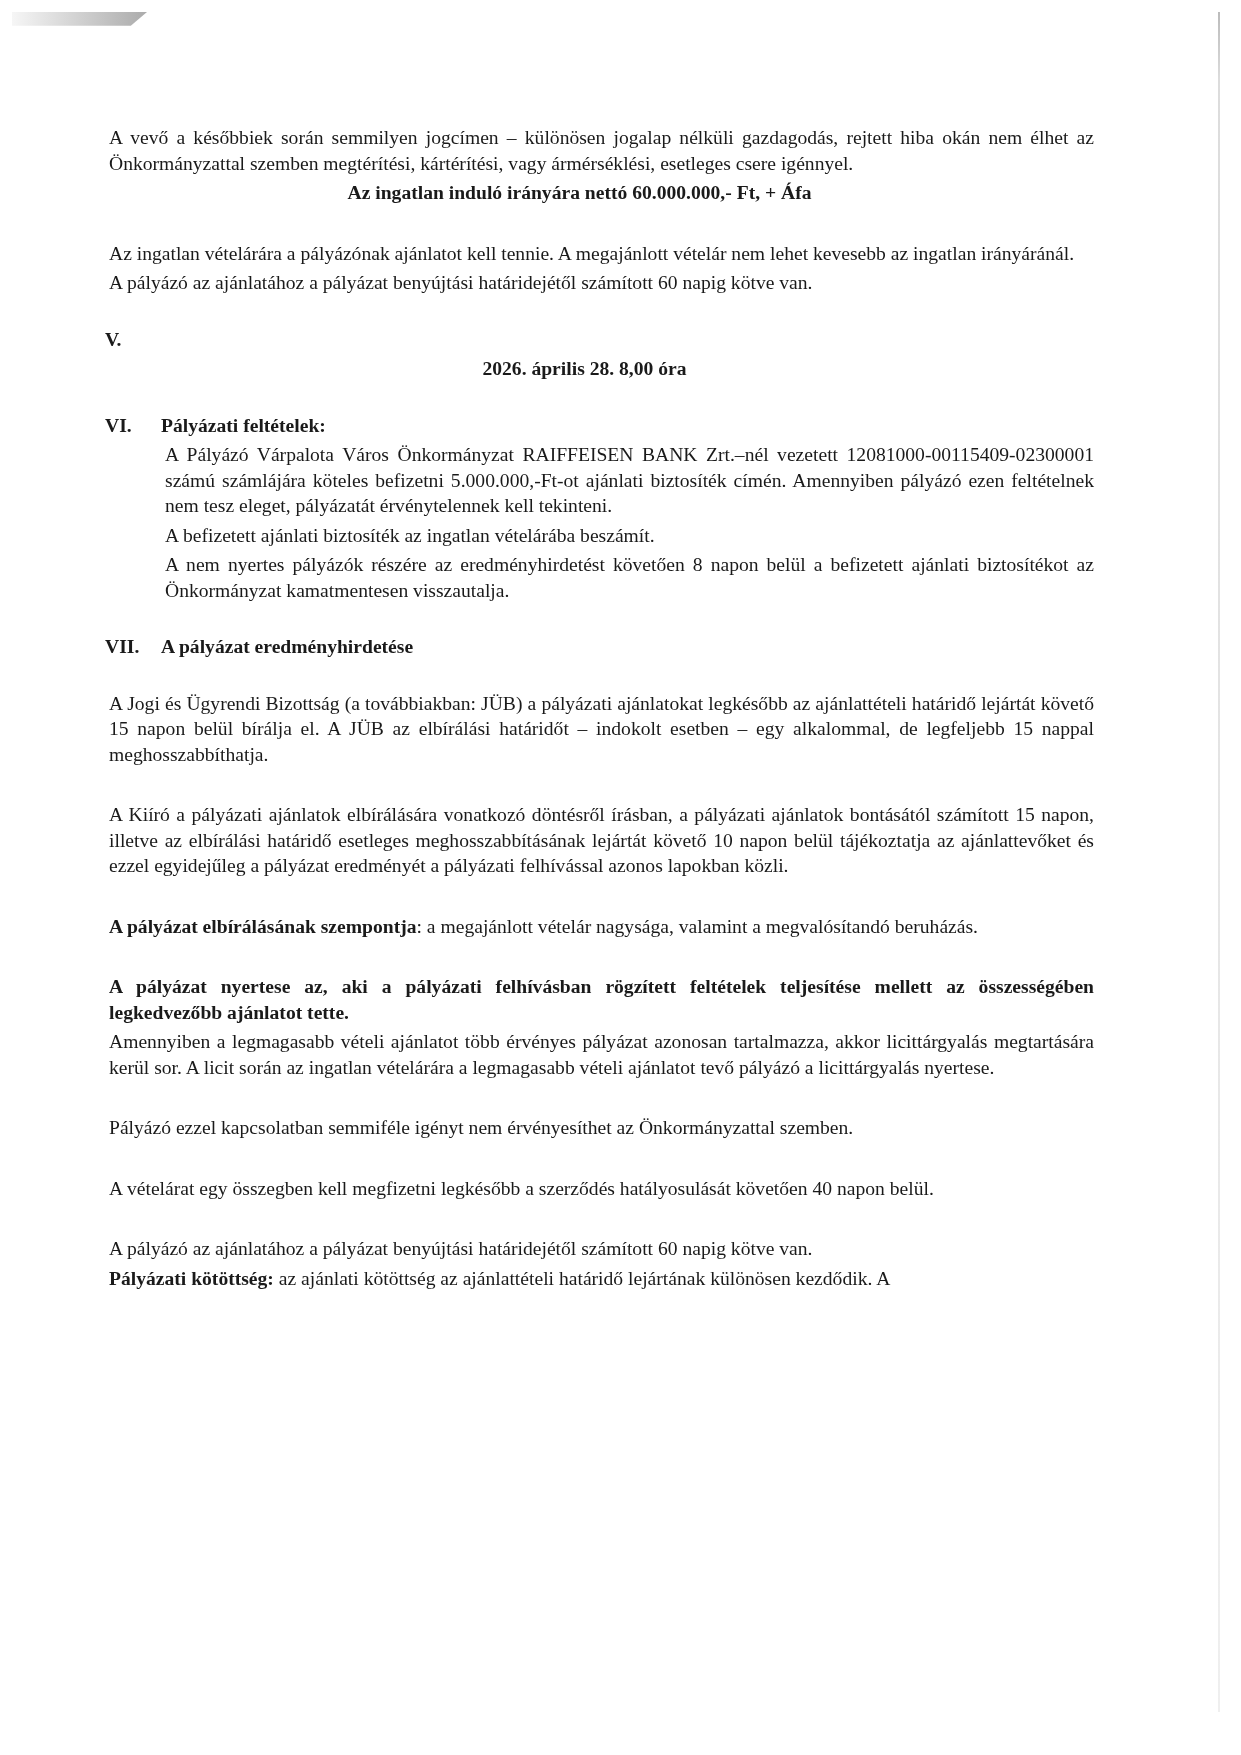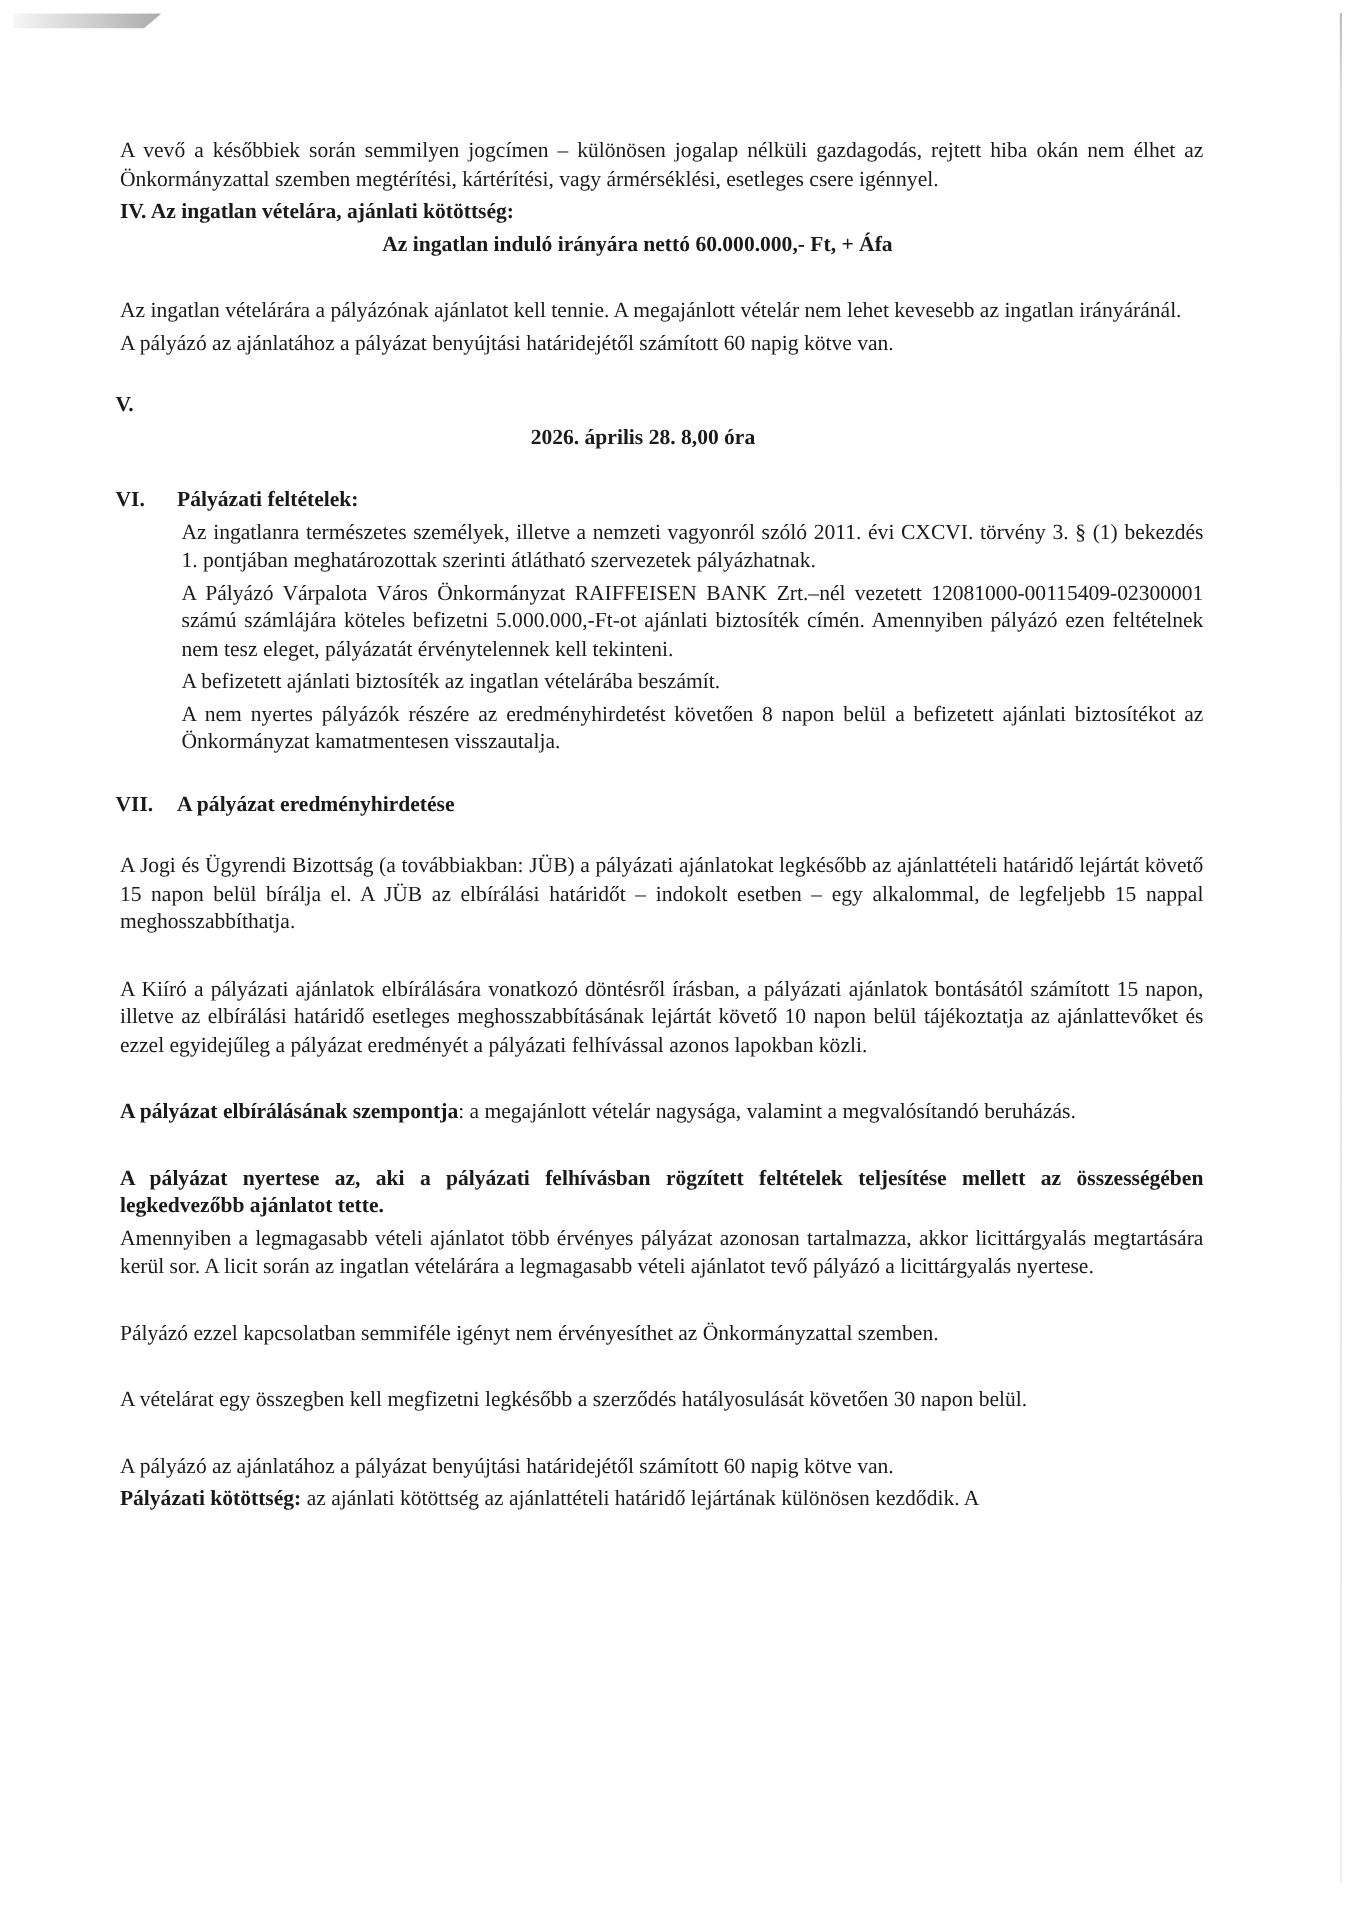--- a/index.html
+++ b/index.html
@@ -30,39 +30,37 @@
 </head>
 <body>
 
 <div class="scan-artifact"></div>
 <div class="scan-edge"></div>
 
 <div class="page">
 
   <p class="justify">A vevő a későbbiek során semmilyen jogcímen – különösen jogalap nélküli gazdagodás, rejtett hiba okán nem élhet az Önkormányzattal szemben megtérítési, kártérítési, vagy ármérséklési, esetleges csere igénnyel.</p>
 
-  <p class="b">IV. Az ingatlan vételára, ajánlati kötöttség:</p>
   <p class="b center" style="margin-left:-40px;">Az ingatlan induló irányára nettó 60.000.000,- Ft, + Áfa</p>
   <div class="gap-m"></div>
   <p class="justify">Az ingatlan vételárára a pályázónak ajánlatot kell tennie. A megajánlott vételár nem lehet kevesebb az ingatlan irányáránál.</p>
   <p class="justify">A pályázó az ajánlatához a pályázat benyújtási határidejétől számított 60 napig kötve van.</p>
   <div class="gap-m"></div>
 
   <div class="heading">
     <span class="num" style="width:28px;">V.</span>
   </div>
   <p class="b center" style="margin-left:-30px;">2026. április 28. 8,00 óra</p>
   <div class="gap-m"></div>
 
   <div class="heading">
     <span class="num">VI.</span>
     <span>Pályázati feltételek:</span>
   </div>
   <div class="indent">
-    <p class="justify">Az ingatlanra természetes személyek, illetve a nemzeti vagyonról szóló 2011. évi CXCVI. törvény 3. § (1) bekezdés 1. pontjában meghatározottak szerinti átlátható szervezetek pályázhatnak.</p>
     <p class="justify">A Pályázó Várpalota Város Önkormányzat RAIFFEISEN BANK Zrt.–nél vezetett 12081000-00115409-02300001 számú számlájára köteles befizetni 5.000.000,-Ft-ot ajánlati biztosíték címén. Amennyiben pályázó ezen feltételnek nem tesz eleget, pályázatát érvénytelennek kell tekinteni.</p>
     <p class="justify">A befizetett ajánlati biztosíték az ingatlan vételárába beszámít.</p>
     <p class="justify">A nem nyertes pályázók részére az eredményhirdetést követően 8 napon belül a befizetett ajánlati biztosítékot az Önkormányzat kamatmentesen visszautalja.</p>
   </div>
   <div class="gap-m"></div>
 
   <div class="heading">
     <span class="num">VII.</span>
     <span>A pályázat eredményhirdetése</span>
   </div>
@@ -71,17 +69,17 @@
   <div class="gap-m"></div>
   <p class="justify">A Kiíró a pályázati ajánlatok elbírálására vonatkozó döntésről írásban, a pályázati ajánlatok bontásától számított 15 napon, illetve az elbírálási határidő esetleges meghosszabbításának lejártát követő 10 napon belül tájékoztatja az ajánlattevőket és ezzel egyidejűleg a pályázat eredményét a pályázati felhívással azonos lapokban közli.</p>
   <div class="gap-m"></div>
   <p class="justify"><span class="b">A pályázat elbírálásának szempontja</span><span>: a megajánlott vételár nagysága, valamint a megvalósítandó beruházás.</span></p>
   <div class="gap-m"></div>
   <p class="justify b">A pályázat nyertese az, aki a pályázati felhívásban rögzített feltételek teljesítése mellett az összességében legkedvezőbb ajánlatot tette.</p>
   <p class="justify">Amennyiben a legmagasabb vételi ajánlatot több érvényes pályázat azonosan tartalmazza, akkor licittárgyalás megtartására kerül sor. A licit során az ingatlan vételárára a legmagasabb vételi ajánlatot tevő pályázó a licittárgyalás nyertese.</p>
   <div class="gap-m"></div>
   <p class="justify">Pályázó ezzel kapcsolatban semmiféle igényt nem érvényesíthet az Önkormányzattal szemben.</p>
   <div class="gap-m"></div>
-  <p class="justify">A vételárat egy összegben kell megfizetni legkésőbb a szerződés hatályosulását követően 30 napon belül.</p>
+  <p class="justify">A vételárat egy összegben kell megfizetni legkésőbb a szerződés hatályosulását követően 40 napon belül.</p>
   <div class="gap-m"></div>
   <p class="justify">A pályázó az ajánlatához a pályázat benyújtási határidejétől számított 60 napig kötve van.</p>
   <p class="justify"><span class="b">Pályázati kötöttség:</span><span> az ajánlati kötöttség az ajánlattételi határidő lejártának különösen kezdődik. A</span></p>
 </div>
 
 </body></html>

